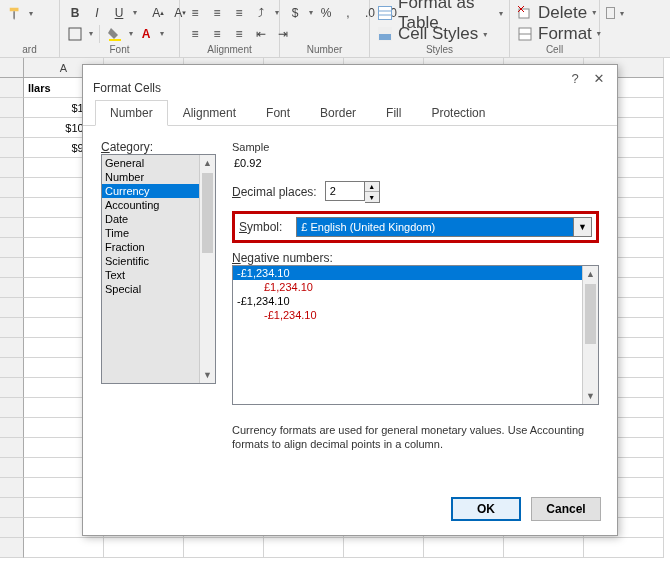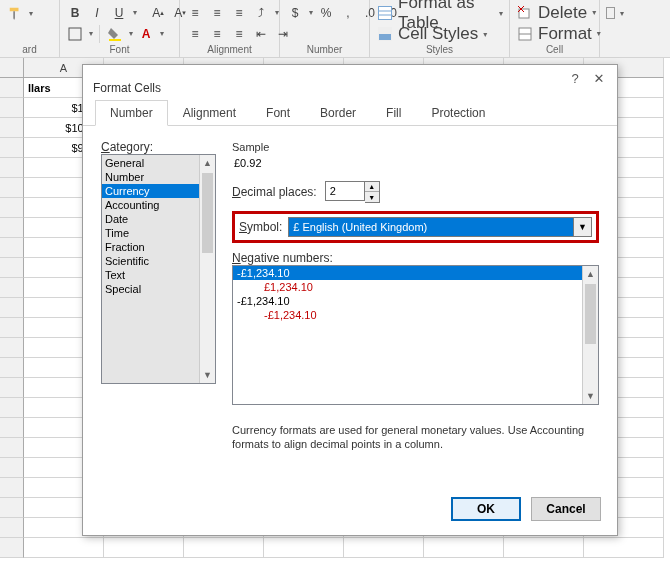--- a/index.html
+++ b/index.html
@@ -59,21 +59,21 @@
 .sample-box { border-top: 1px solid transparent; }
 .sample-label { font-size: 11px; color: #333; }
 .sample-val { font-size: 11px; padding: 4px 2px; }
 .row-control { display: flex; align-items: center; gap: 8px; }
 .spin { display: flex; }
 .spin input { width: 40px; height: 20px; border: 1px solid #7a7a7a; padding: 0 4px; font-size: 11px; }
 .spin-btns { display: flex; flex-direction: column; border: 1px solid #7a7a7a; border-left: none; }
 .spin-btns div { width: 14px; height: 10px; font-size: 7px; display: flex; align-items:center; justify-content:center; cursor:pointer; background:#eee; }
 .spin-btns div:first-child { border-bottom: 1px solid #aaa; }
 
-.symbol-wrap { border: 3px solid #c00000; padding: 3px 4px; display: flex; align-items: center; gap: 6px; }
+.symbol-wrap { border: 3px solid #c00000; padding: 3px 4px; display: flex; align-items: center; gap: 14px; }
 .combo { flex: 1; display: flex; height: 20px; }
 .combo-val { flex: 1; background: #0078d7; color: #fff; border: 1px solid #7a7a7a; padding: 0 4px; line-height: 18px; font-size: 11px; }
 .combo-btn { width: 18px; border: 1px solid #7a7a7a; border-left: none; background: #eee; display: flex; align-items:center; justify-content:center; font-size:9px; cursor:pointer; }
 
 .neg-box { border: 1px solid #828790; height: 140px; background: #fff; position: relative; }
 .neg-box .lb-scroll .thumb { height: 60px; }
 .neg-item { padding: 0 4px; font-size: 11px; line-height: 14px; cursor: pointer; }
 .neg-item.sel { background: #0078d7; color: #fff; }
 .neg-item.red { color: #c00000; margin-left: 27px; }
 

